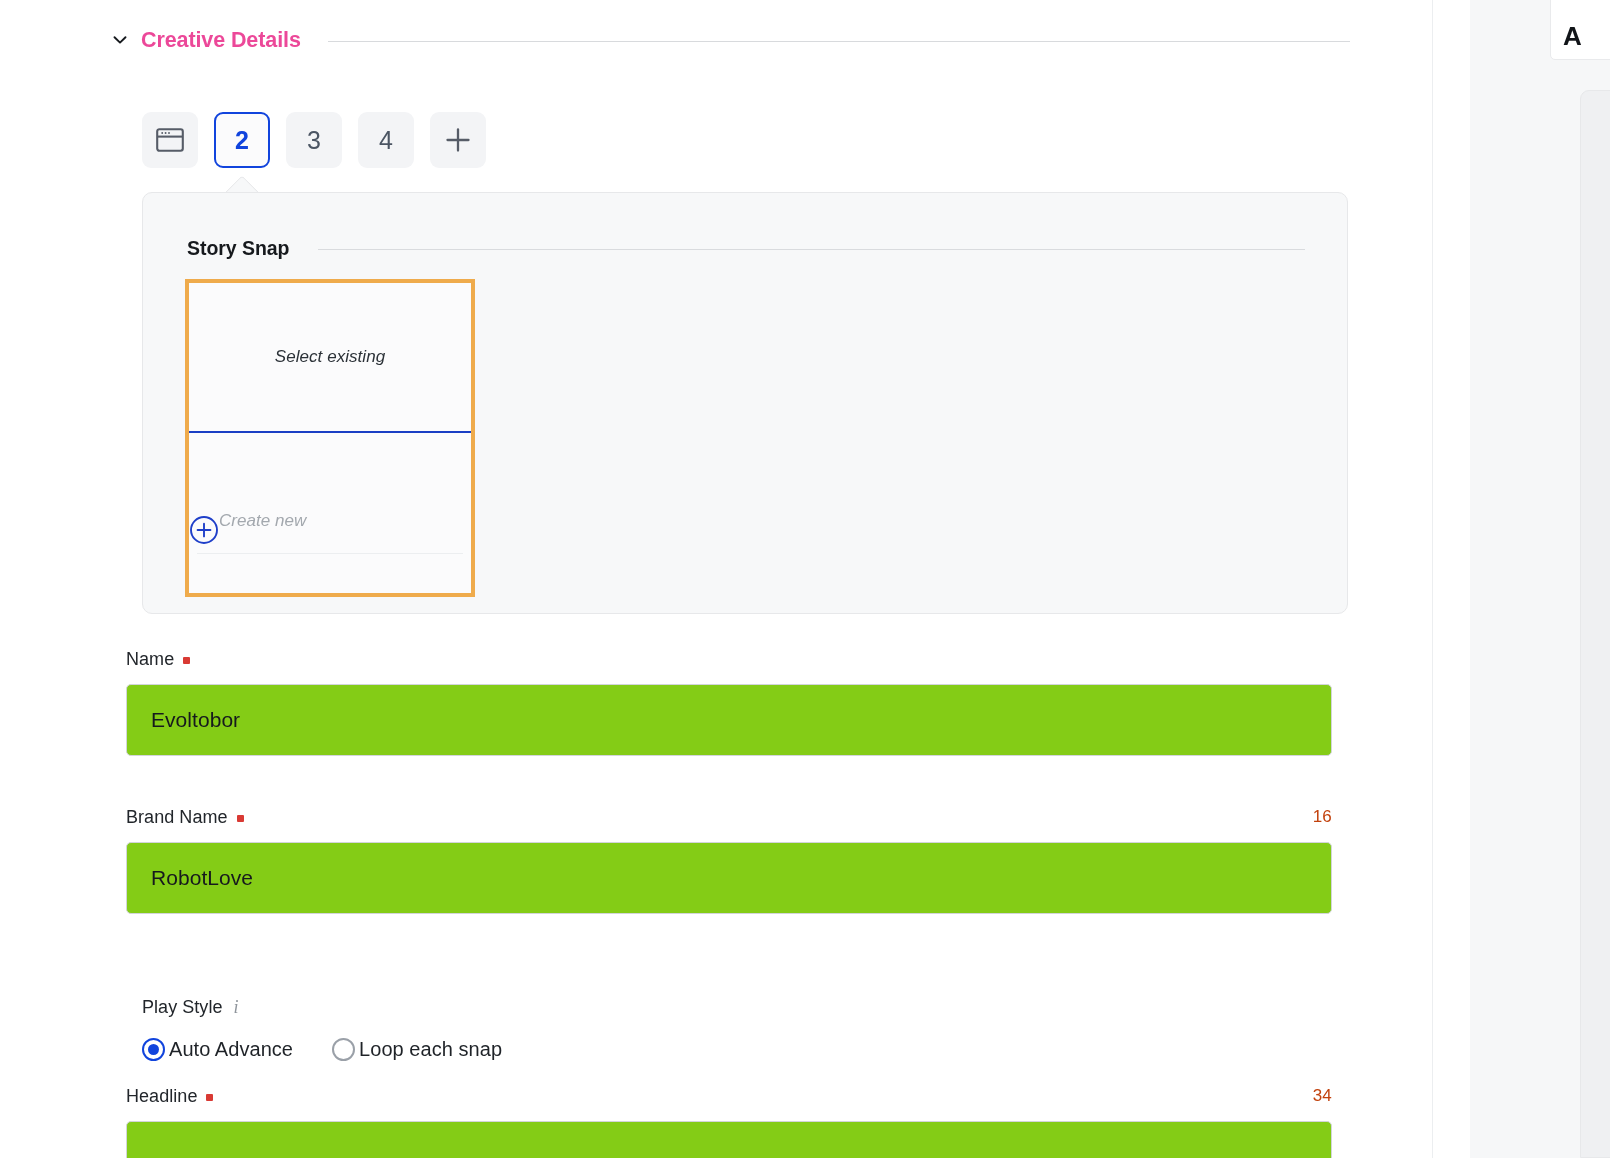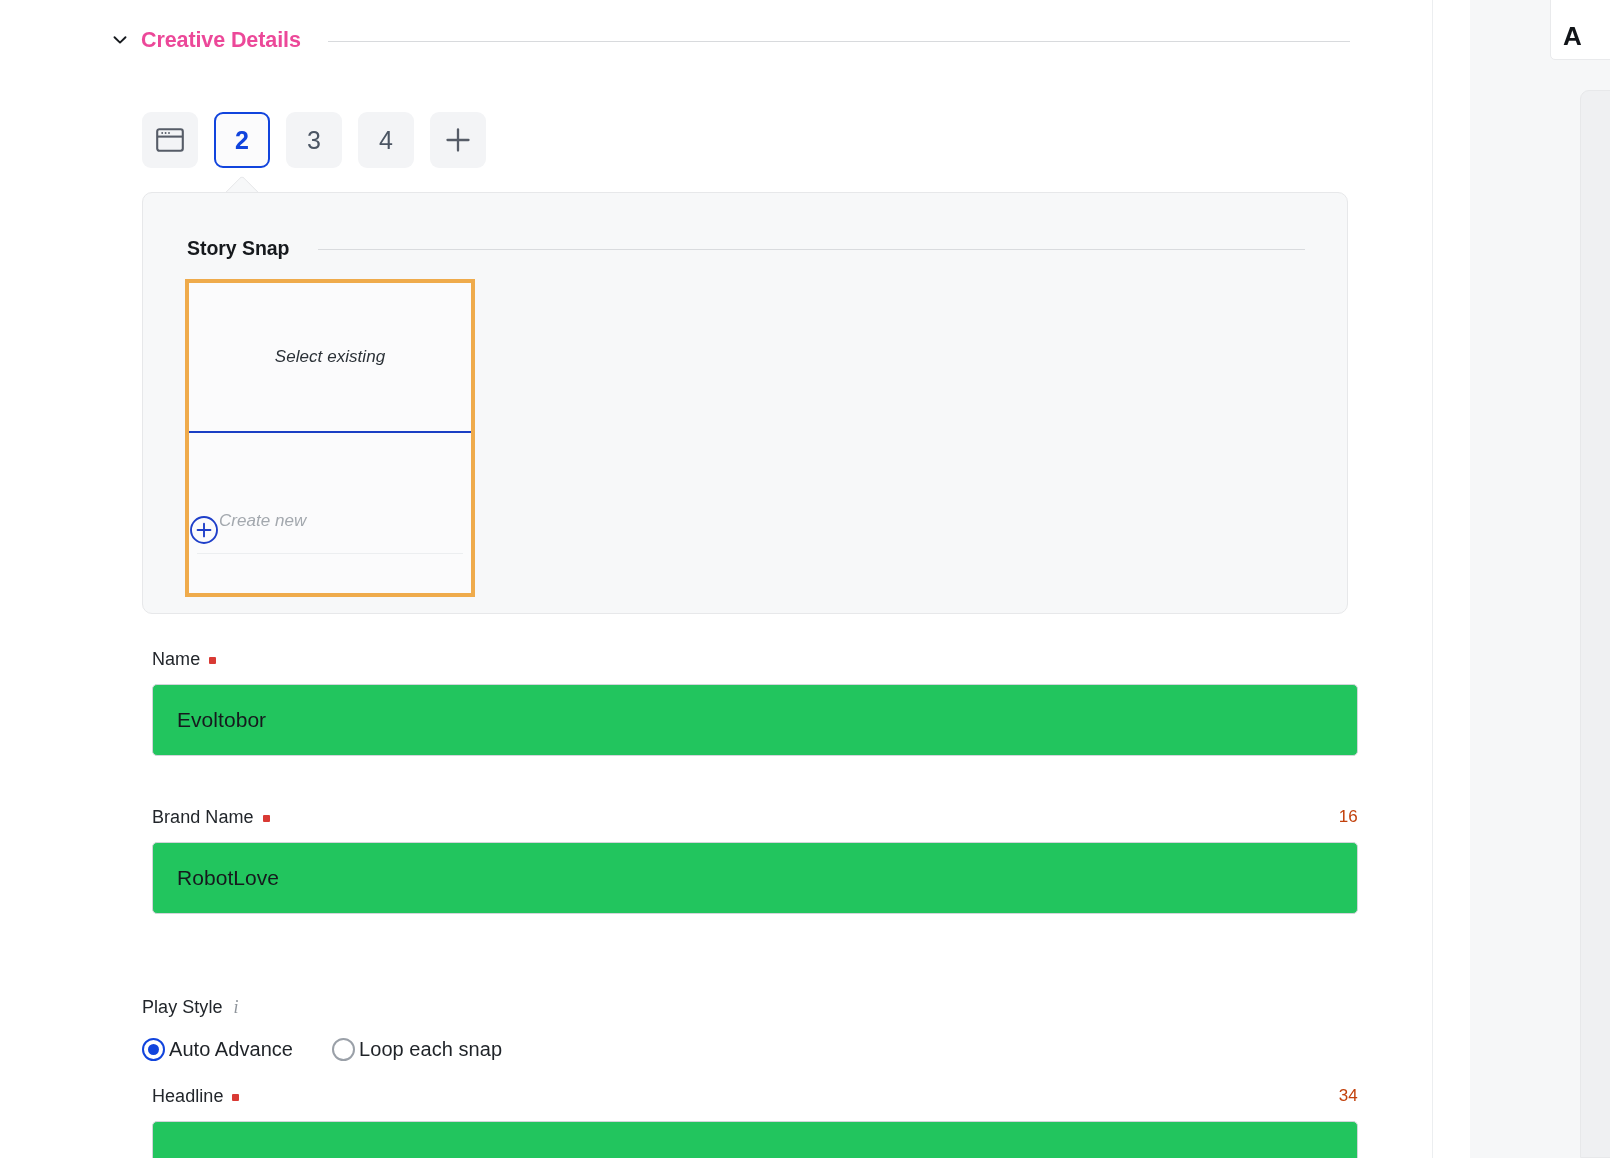--- a/index.html
+++ b/index.html
@@ -202,21 +202,21 @@
     left: 8px;
     right: 8px;
     bottom: 39px;
     height: 1px;
     background: #eceef0;
   }
 
   
   .field {
     position: absolute;
-    left: 152px;
+    left: 126px;
     width: 1206px;
   }
   .field-label-row {
     display: flex;
     align-items: center;
     height: 22px;
     width: 100%;
   }
   .field-label {
     font-size: 18px;
@@ -237,21 +237,21 @@
     margin-left: auto;
     font-size: 17px;
     color: #c2410c;
     letter-spacing: 0.2px;
   }
   .text-input {
     display: block;
     margin-top: 14px;
     width: 100%;
     height: 72px;
-    background: #22c55e;
+    background: #84cc16;
     border: 1px solid #d2d5da;
     border-radius: 5px;
     font-family: "Liberation Sans", sans-serif;
     font-size: 21px;
     color: #16191d;
     padding: 0 24px;
     outline: none;
     letter-spacing: 0.05px;
   }
   .text-input::placeholder { color: #9aa0a7; }

